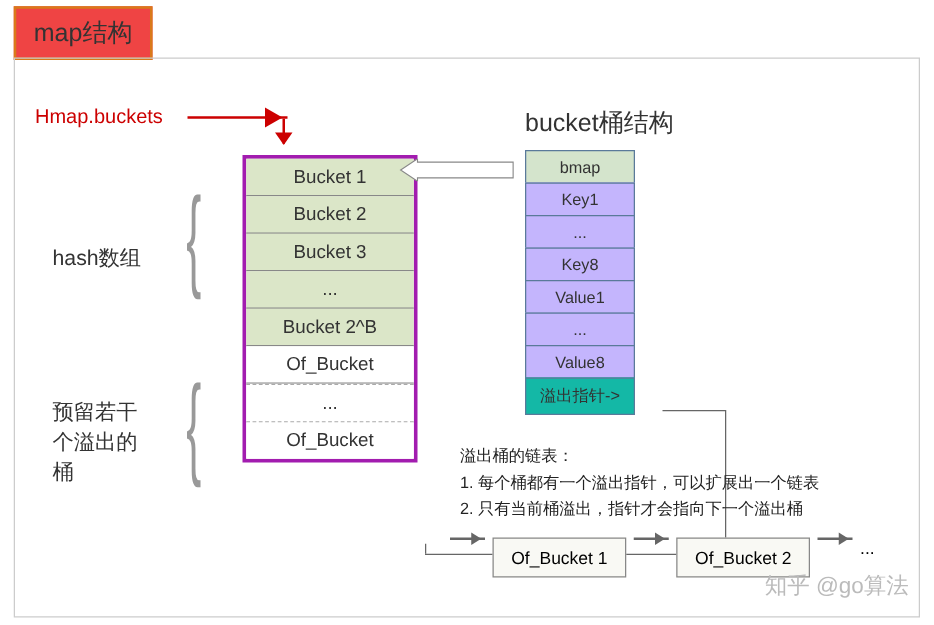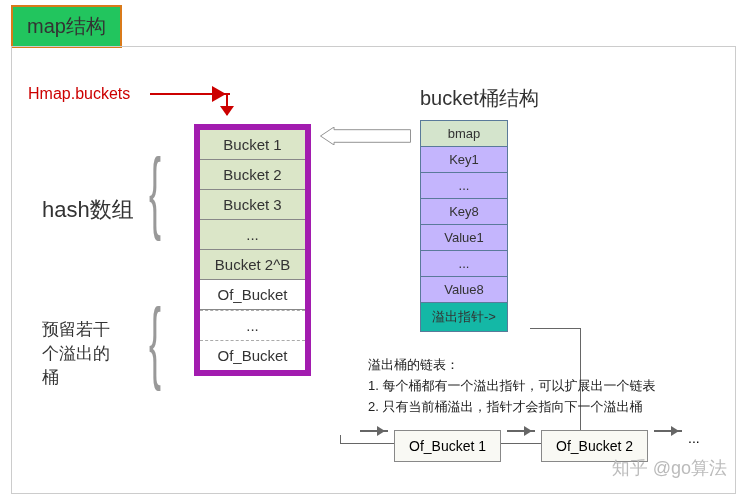--- a/index.html
+++ b/index.html
@@ -1,30 +1,30 @@
 <!DOCTYPE html>
 <html><head>
 <meta charset="utf-8">
 <style>
 *{box-sizing:border-box;margin:0;padding:0}
 body{font-family:"Microsoft YaHei",Arial,sans-serif;width:747px;height:500px;background:#fff;position:relative;font-size:14px}
-.title-box{position:absolute;left:11px;top:5px;border:2px solid #d97a1a;background:#22c55e;padding:6px 14px;font-size:20px;color:#333}
+.title-box{position:absolute;left:11px;top:5px;border:2px solid #d97a1a;background:#ef4444;padding:6px 14px;font-size:20px;color:#333}
 .main-frame{position:absolute;left:11px;top:46px;right:11px;bottom:6px;border:1px solid #ccc}
 .hmap-label{position:absolute;left:28px;top:85px;color:#c00;font-size:16px}
 .red-arrow{position:absolute;left:150px;top:93px;width:80px;height:2px;background:#c00}
 .red-arrow::after{content:"";position:absolute;right:-4px;top:-7px;border:8px solid transparent;border-left:14px solid #c00}
 .red-arrow-down{position:absolute;left:226px;top:95px;width:2px;height:20px;background:#c00}
 .red-arrow-down::after{content:"";position:absolute;left:-6px;bottom:-8px;border:7px solid transparent;border-top:10px solid #c00}
-.bucket-col{position:absolute;left:194px;top:124px;width:117px;border:6px solid #a21caf}
+.bucket-col{position:absolute;left:194px;top:124px;width:140px;border:3px solid #a21caf}
 .cell{border-bottom:1px solid #888;text-align:center;padding:6px 0;font-size:15px;color:#333}
 .cell:last-child{border-bottom:none}
 .green{background:#dbe6c8}
 .white{background:#fff}
 .dashcell{background:#fff;border-bottom:1px dashed #aaa;border-top:1px dashed #aaa}
-.hash-label{position:absolute;left:42px;top:195px;font-size:22px;color:#333}
+.hash-label{position:absolute;left:42px;top:195px;font-size:17px;color:#333}
 .reserve-label{position:absolute;left:42px;top:318px;font-size:17px;color:#333;text-align:left;line-height:1.4}
 .brace{position:absolute;font-size:90px;color:#999;transform:scaleX(0.4)}
 .bucket-title{position:absolute;left:420px;top:85px;font-size:20px;color:#333}
 .bmap-col{position:absolute;left:420px;top:120px;width:88px}
 .bcell{border:1px solid #5a7a9a;margin-bottom:-1px;background:#c4b5fd;text-align:center;padding:5px 0;font-size:13px;color:#333}
 .bcell.first{background:#d4e4cc}
 .bcell.overflow{background:#14b8a6}
 .hollow-arrow{position:absolute;left:318px;top:127px;width:95px;height:18px}
 .hollow-arrow svg{width:100%;height:100%}
 .overflow-text{position:absolute;left:368px;top:355px;font-size:13px;color:#222;line-height:1.6}

